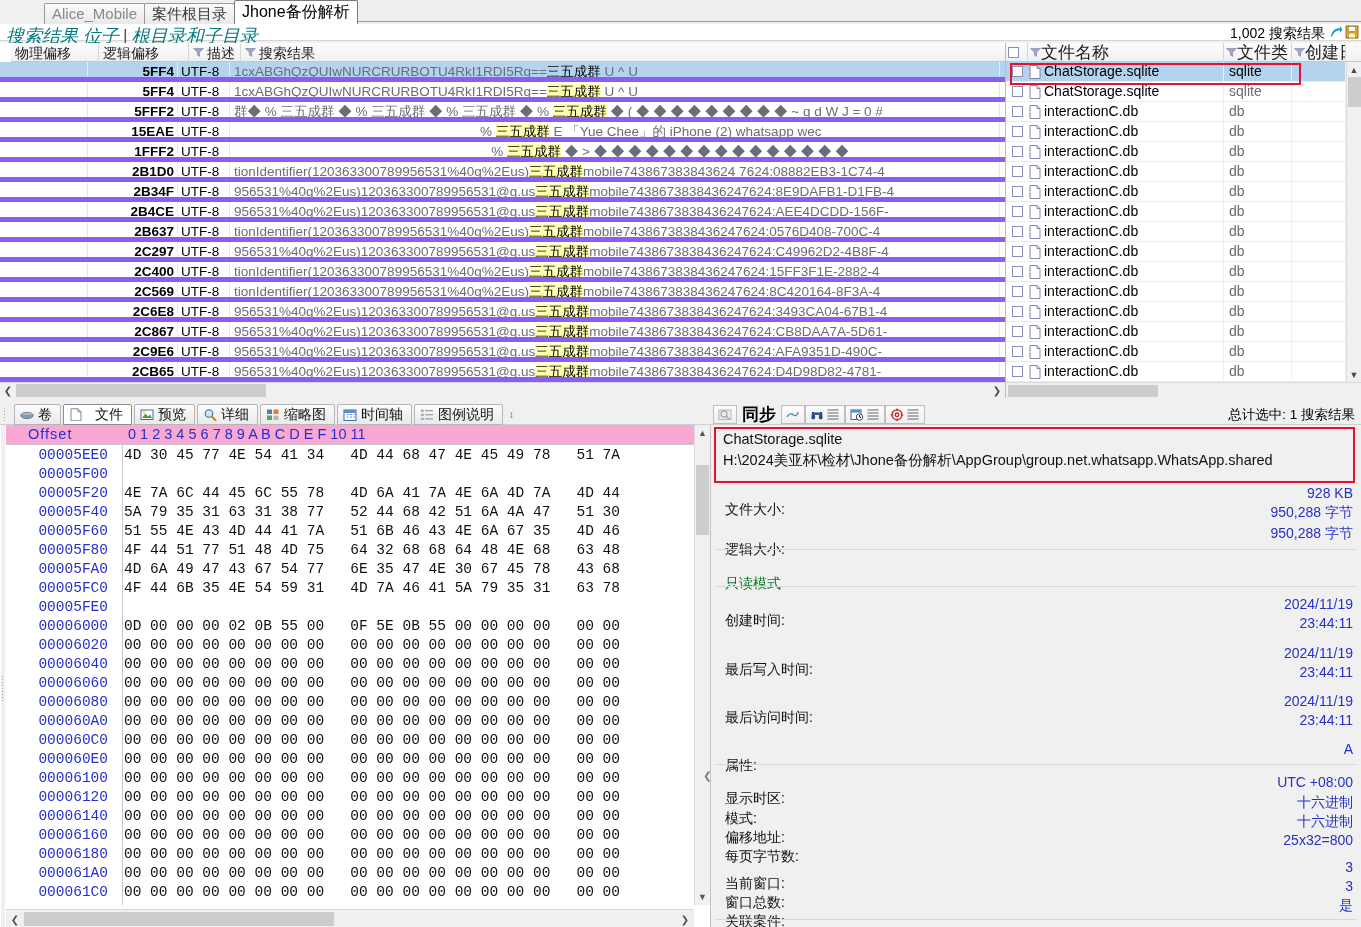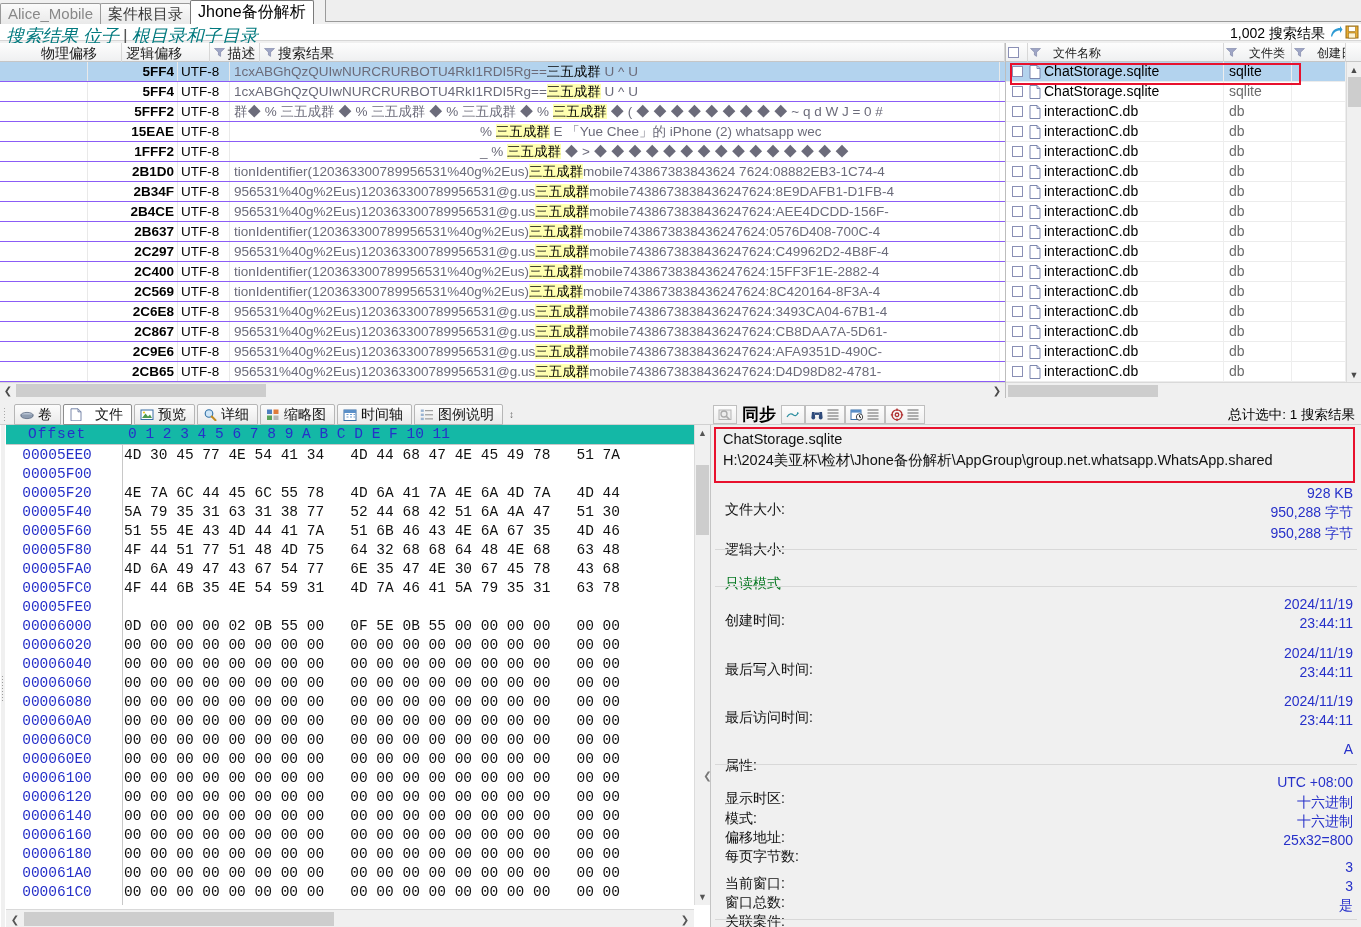--- a/index.html
+++ b/index.html
@@ -12,21 +12,21 @@
     font-size: 13px;
     color: #000;
   }
   #app { position: relative; width: 1361px; height: 927px; background:#f0f0f0; }
 
   
   .tabbar {
     position: absolute; left: 0; top: 0; width: 1361px; height: 24px;
     background: #f0f0f0;
   }
-  .tabstrip { position:absolute; left:0; top:0; height:24px; display:flex; align-items:flex-end; }
+  .tabstrip { position:absolute; left:0; top:0; height:24px; display:flex; align-items:flex-end;padding-left:44px; }
   .tab {
     height: 21px; line-height: 19px; padding: 0 7px;
     border: 1px solid #9a9a9a; border-bottom: none;
     background: linear-gradient(#fbfbfb,#e9e9e9);
     font-size: 15px; color: #888;
     margin-right: -1px;
     border-radius: 2px 2px 0 0;
     white-space: nowrap;
   }
   .tab.sel {
@@ -64,39 +64,38 @@
   .hc-icon2 {
     position:absolute; right: 2px; top: 1px; width:14px; height:14px;
   }
 
   
   .grid {
     position: absolute; left:0; top: 43px; width: 1005px; height: 355px;
     background: #fff; overflow: hidden;
   }
   .ghead {
-    position:absolute; left:0; top:0; width: 1005px; height: 19px;
+    position:absolute; left:11px; top:0; width: 1005px; height: 19px;
     background: linear-gradient(#fdfdfd,#eff0f1);
     border-bottom: 1px solid #c6c6c6;
     display:flex;
-    padding-left:37px;
   }
   .gh {
     height: 19px; line-height: 18px;
     border-right: 1px solid #d7d7d7;
     font-size: 14px; color:#1a1a1a;
     padding-left: 4px; white-space: nowrap; overflow: hidden;
     display:flex; align-items:center; gap:3px;
   }
   .funnel { display:inline-block; width:11px; height:9px; flex:0 0 auto; }
 
   .growz { position:absolute; left:0; top:19px; width:1005px; bottom:16px; overflow:hidden; }
   .grow {
     height: 20px; display:flex; align-items:stretch;
-    border-bottom: 1px solid #8b5cf6;
+    border-bottom: 5px solid #8b5cf6;
     background: #fff;
     font-size: 13.5px;
   }
   .grow.sel { background:#b3d3ee; }
   .gc {
     overflow: hidden; white-space: nowrap;
     border-right: 1px solid #e9e9e9;
     line-height: 19px;
     padding: 0 3px;
   }
@@ -121,23 +120,23 @@
     position: absolute; left: 1005px; top: 43px; width: 356px; height: 355px;
     background:#fff; overflow:hidden;
     border-left: 1px solid #bdbdbd;
   }
   .fhead {
     position:absolute; left:0; top:0; width:356px; height:19px;
     background: linear-gradient(#fdfdfd,#eff0f1);
     border-bottom:1px solid #c6c6c6; display:flex;
   }
   .fh {
-    height:19px; line-height:18px; font-size:12px; color:#1a1a1a;
+    height:19px; line-height:18px; font-size:17px; color:#1a1a1a;
     border-right:1px solid #d7d7d7; padding-left:2px;
-    display:flex; align-items:center; gap:12px; white-space:nowrap; overflow:hidden;
+    display:flex; align-items:center; gap:0; white-space:nowrap; overflow:hidden;
   }
   .frows { position:absolute; left:0; top:19px; width:341px; bottom:16px; overflow:hidden; }
   .frow { height:20px; display:flex; align-items:center; border-bottom:1px solid #ececec; background:#fff; }
   .frow.sel { background:#b3d3ee; }
   .fc { overflow:hidden; white-space:nowrap; font-size:14px; line-height:19px; border-right:1px solid #eeeeee; height:20px; }
   .fc-chk { width:22px; display:flex; align-items:center; justify-content:center; border-right:none;}
   .fc-name { width:196px; display:flex; align-items:center; gap:3px; padding-left:1px;}
   .fc-type { width:68px; padding-left:5px; color:#6b6b6b; }
   .fc-date { width:54px; }
   .frow.sel .fc-type { color:#000; }
@@ -190,28 +189,28 @@
   
   .hexpane {
     position:absolute; left:0; top:425px; width:710px; height:502px;
     background:#fff; overflow:hidden;
   }
   .hexgrip { position:absolute; left:1px; top:0; width:4px; height:502px; background:#f0f0f0;}
   .hexgrip::after{ content:""; position:absolute; left:0px; top:250px; width:4px; height:28px;
     background-image: radial-gradient(#9c9c9c 40%, transparent 41%); background-size:3px 3px;}
   .hexhead {
     position:absolute; left:6px; top:0; right:16px; height:20px;
-    font-family:Liberation Mono, monospace; font-size:14.5px; color:#2630c9;
-    border-bottom:1px solid #c8c8c8; background:#14b8a6;
+    font-family:Liberation Sans, sans-serif; font-size:14.5px; color:#2630c9;
+    border-bottom:1px solid #c8c8c8; background:#f9a8d4;
   }
   .hexhead .ofslabel { position:absolute; left:22px; top:1px; letter-spacing:1px; }
   .hexhead .cols { position:absolute; left:122px; top:1px; }
   .hexbody { position:absolute; left:6px; top:20px; right:16px; bottom:22px; overflow:hidden;}
   .hexrow { height:19px; display:flex; align-items:center; font-family:"Liberation Mono", monospace; font-size:14.5px;}
-  .hexoff { width:110px; text-align:center; color:#2630c9; padding-right:8px; }
+  .hexoff { width:110px; text-align:right; color:#2630c9; padding-right:8px; }
   .hexsepline { position:absolute; left:122px; top:20px; bottom:22px; width:1px; background:#c8c8c8;}
   .hexbytes { color:#111; letter-spacing:0px; white-space:pre; padding-left:8px;}
   .hexvscroll {
     position:absolute; right:0; top:0; width:16px; bottom:22px; background:#f0f0f0; border-left:1px solid #dcdcdc;
   }
   .hexvtop { position:absolute; top:0; left:0; width:15px; height:16px; display:flex; align-items:center; justify-content:center; font-size:9px; color:#555;}
   .hexvbot { position:absolute; bottom:0; left:0; width:15px; height:16px; display:flex; align-items:center; justify-content:center; font-size:9px; color:#555;}
   .hexvthumb{ position:absolute; top:40px; left:1px; width:13px; height:70px; background:#cdcdcd;}
   .hexhscroll{ position:absolute; left:6px; right:16px; bottom:0; height:18px; background:#f0f0f0; border-top:1px solid #d9d9d9;}
   .hexhthumb{ position:absolute; left:18px; top:2px; width:310px; height:14px; background:#cdcdcd;}

